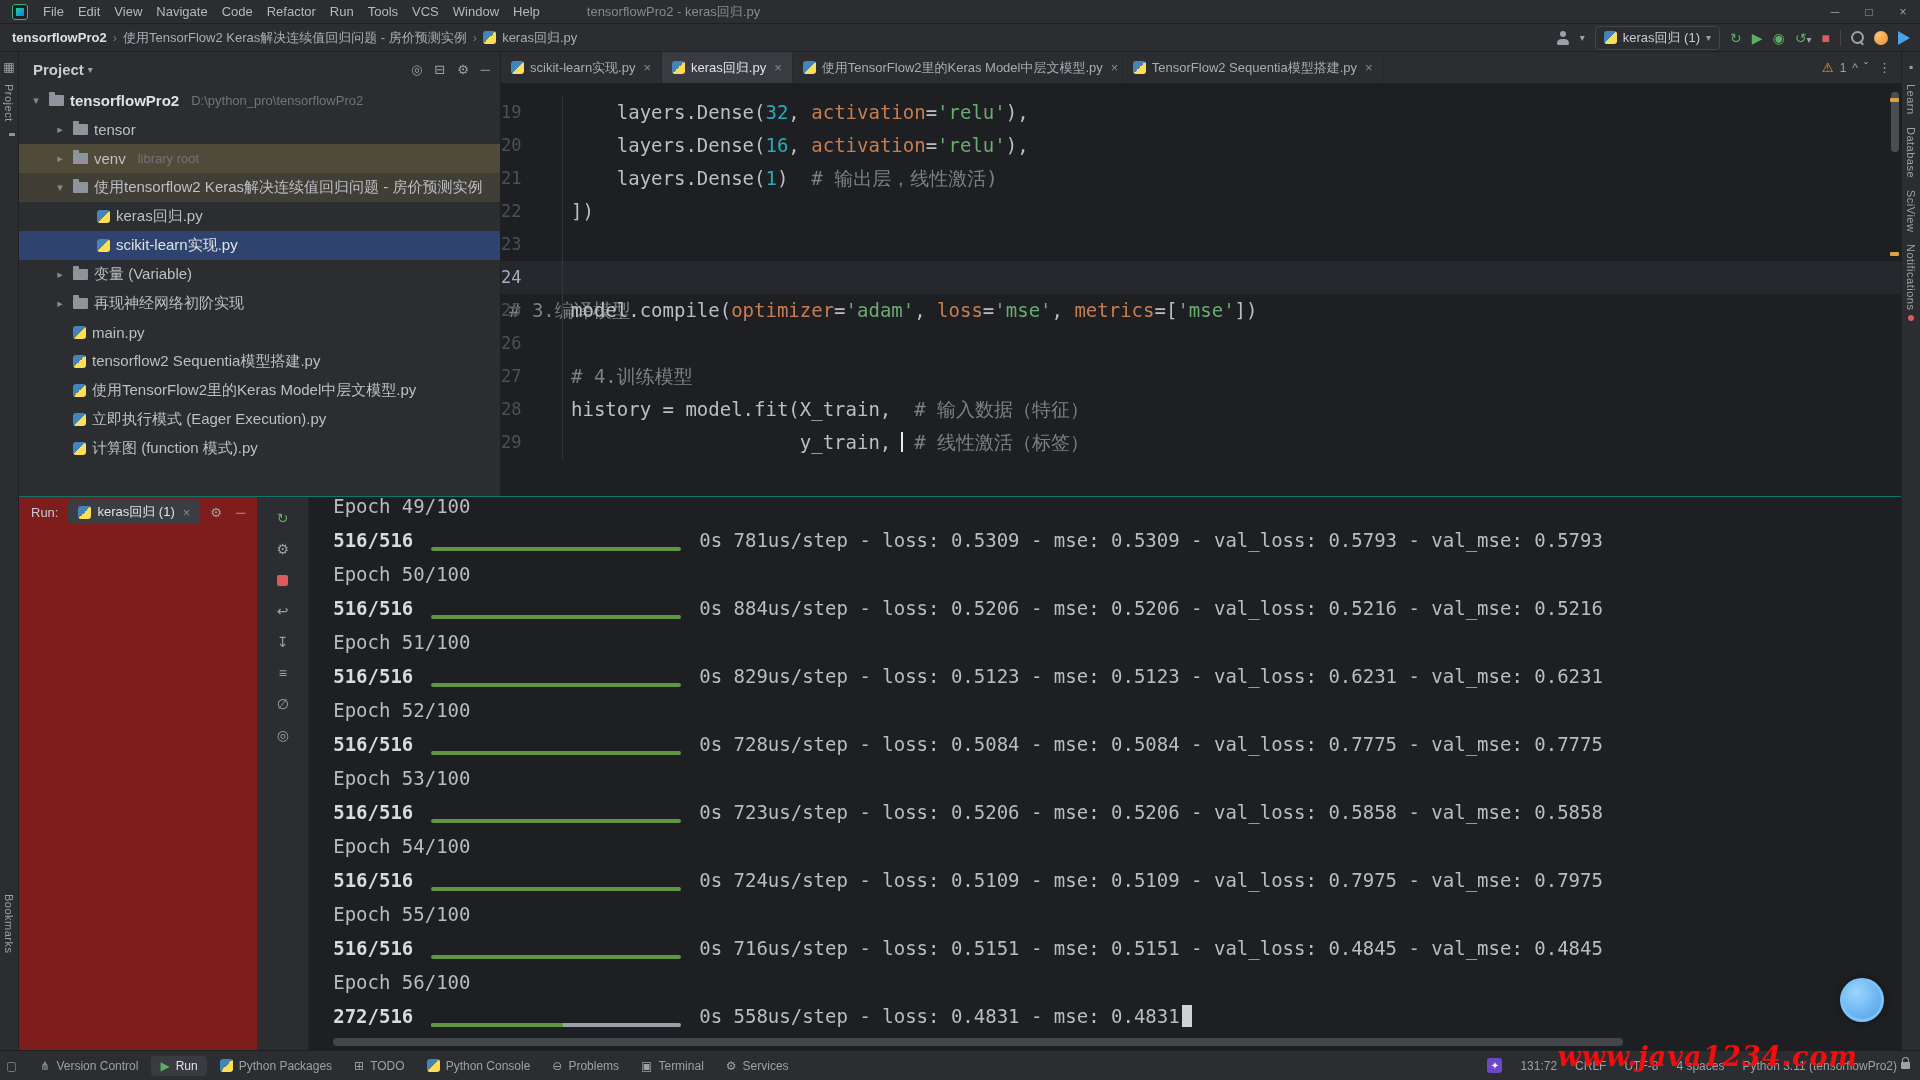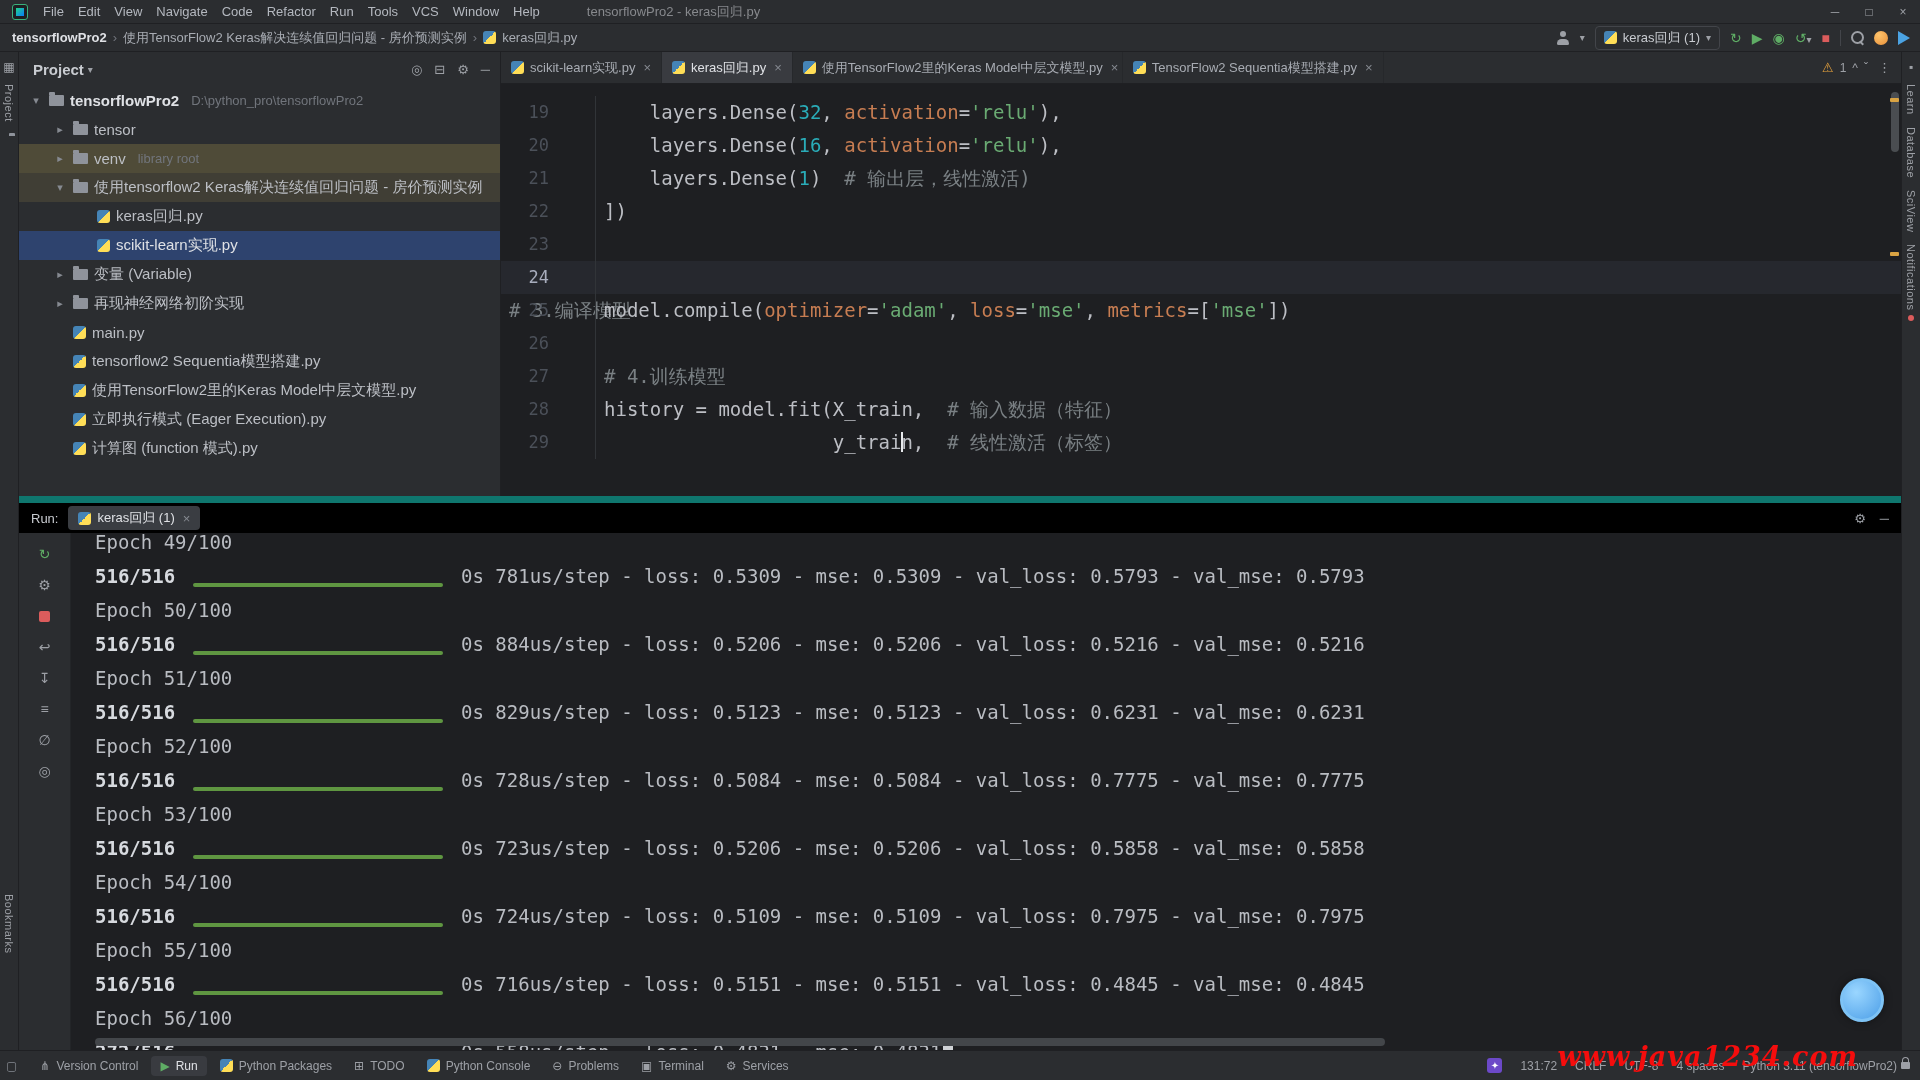--- a/index.html
+++ b/index.html
@@ -92,33 +92,33 @@
   .tab.active { background:#393B40; color:#DFE1E5; }
   .tab-close { color:#868A91; font-size:13px; margin-left:2px; }
   .tabbar-right { margin-left:auto; display:flex; align-items:center; gap:10px; padding:0 10px; }
   .inspect-widget { display:flex; align-items:center; gap:6px; color:#9DA0A6; font-size:12px; }
   .warn-glyph { color:#E8A33D; font-size:13px; }
 
   .code { flex:1; position:relative; overflow:hidden; padding-top:12px;
           font-family:"DejaVu Sans Mono","Liberation Mono",monospace; font-size:19px; line-height:33px; }
   .code-line { display:flex; height:33px; }
   .code-line.caret-line { background:#26282E;flex-direction:column; }
-  .gutter-num { width:95px; flex:0 0 auto; text-align:right; padding-right:46px;
+  .gutter-num { width:62px; flex:0 0 auto; text-align:right; padding-right:46px;
                 color:#4B5059; font-size:17px; border-right:1px solid #313438; }
   .caret-line .gutter-num { color:#A8ADBD; }
   .code-text { white-space:pre; padding-left:8px; }
   .c-p { color:#BCBEC4; } .c-n { color:#2AACB8; } .c-a { color:#C77D52; }
   .c-s { color:#6AAB73; } .c-c { color:#7A8084; }
   .ed-scrollbar { position:absolute; right:2px; top:40px; width:8px; height:60px;
                   background:#4A4D51; border-radius:4px; }
   .stripe-mark { position:absolute; right:2px; width:9px; height:4px; background:#D9A343; border-radius:1px; }
 
   
-  .run-panel { flex:1; display:flex; flex-direction:column; border-top:7px solid #0f766e;
-               background:#000000; min-height:0; }
+  .run-panel { flex:1; display:flex; flex-direction:row; border-top:1px solid #0f766e;
+               background:#7f1d1d; min-height:0; }
   .run-header { height:30px; display:flex; align-items:center; gap:10px; padding:0 12px; font-size:13px; flex:0 0 auto; }
   .run-label { color:#C8CBD0; }
   .run-tab { display:flex; align-items:center; gap:6px; background:#3A3D42; padding:3px 10px;
              border-radius:4px; color:#DFE1E5; }
   .run-header-right { margin-left:auto; display:flex; gap:14px; color:#9DA0A6; font-size:13px; }
   .run-body { flex:1; display:flex; min-height:0; }
   .run-toolbar { width:52px; flex:0 0 auto; display:flex; flex-direction:column; align-items:center;
                  gap:9px; padding-top:10px; border-right:1px solid #232528; background:#2B2D30; }
   .rt-icon { width:22px; height:22px; display:flex; align-items:center; justify-content:center;
              font-size:14px; color:#9DA0A6; border-radius:4px; }

